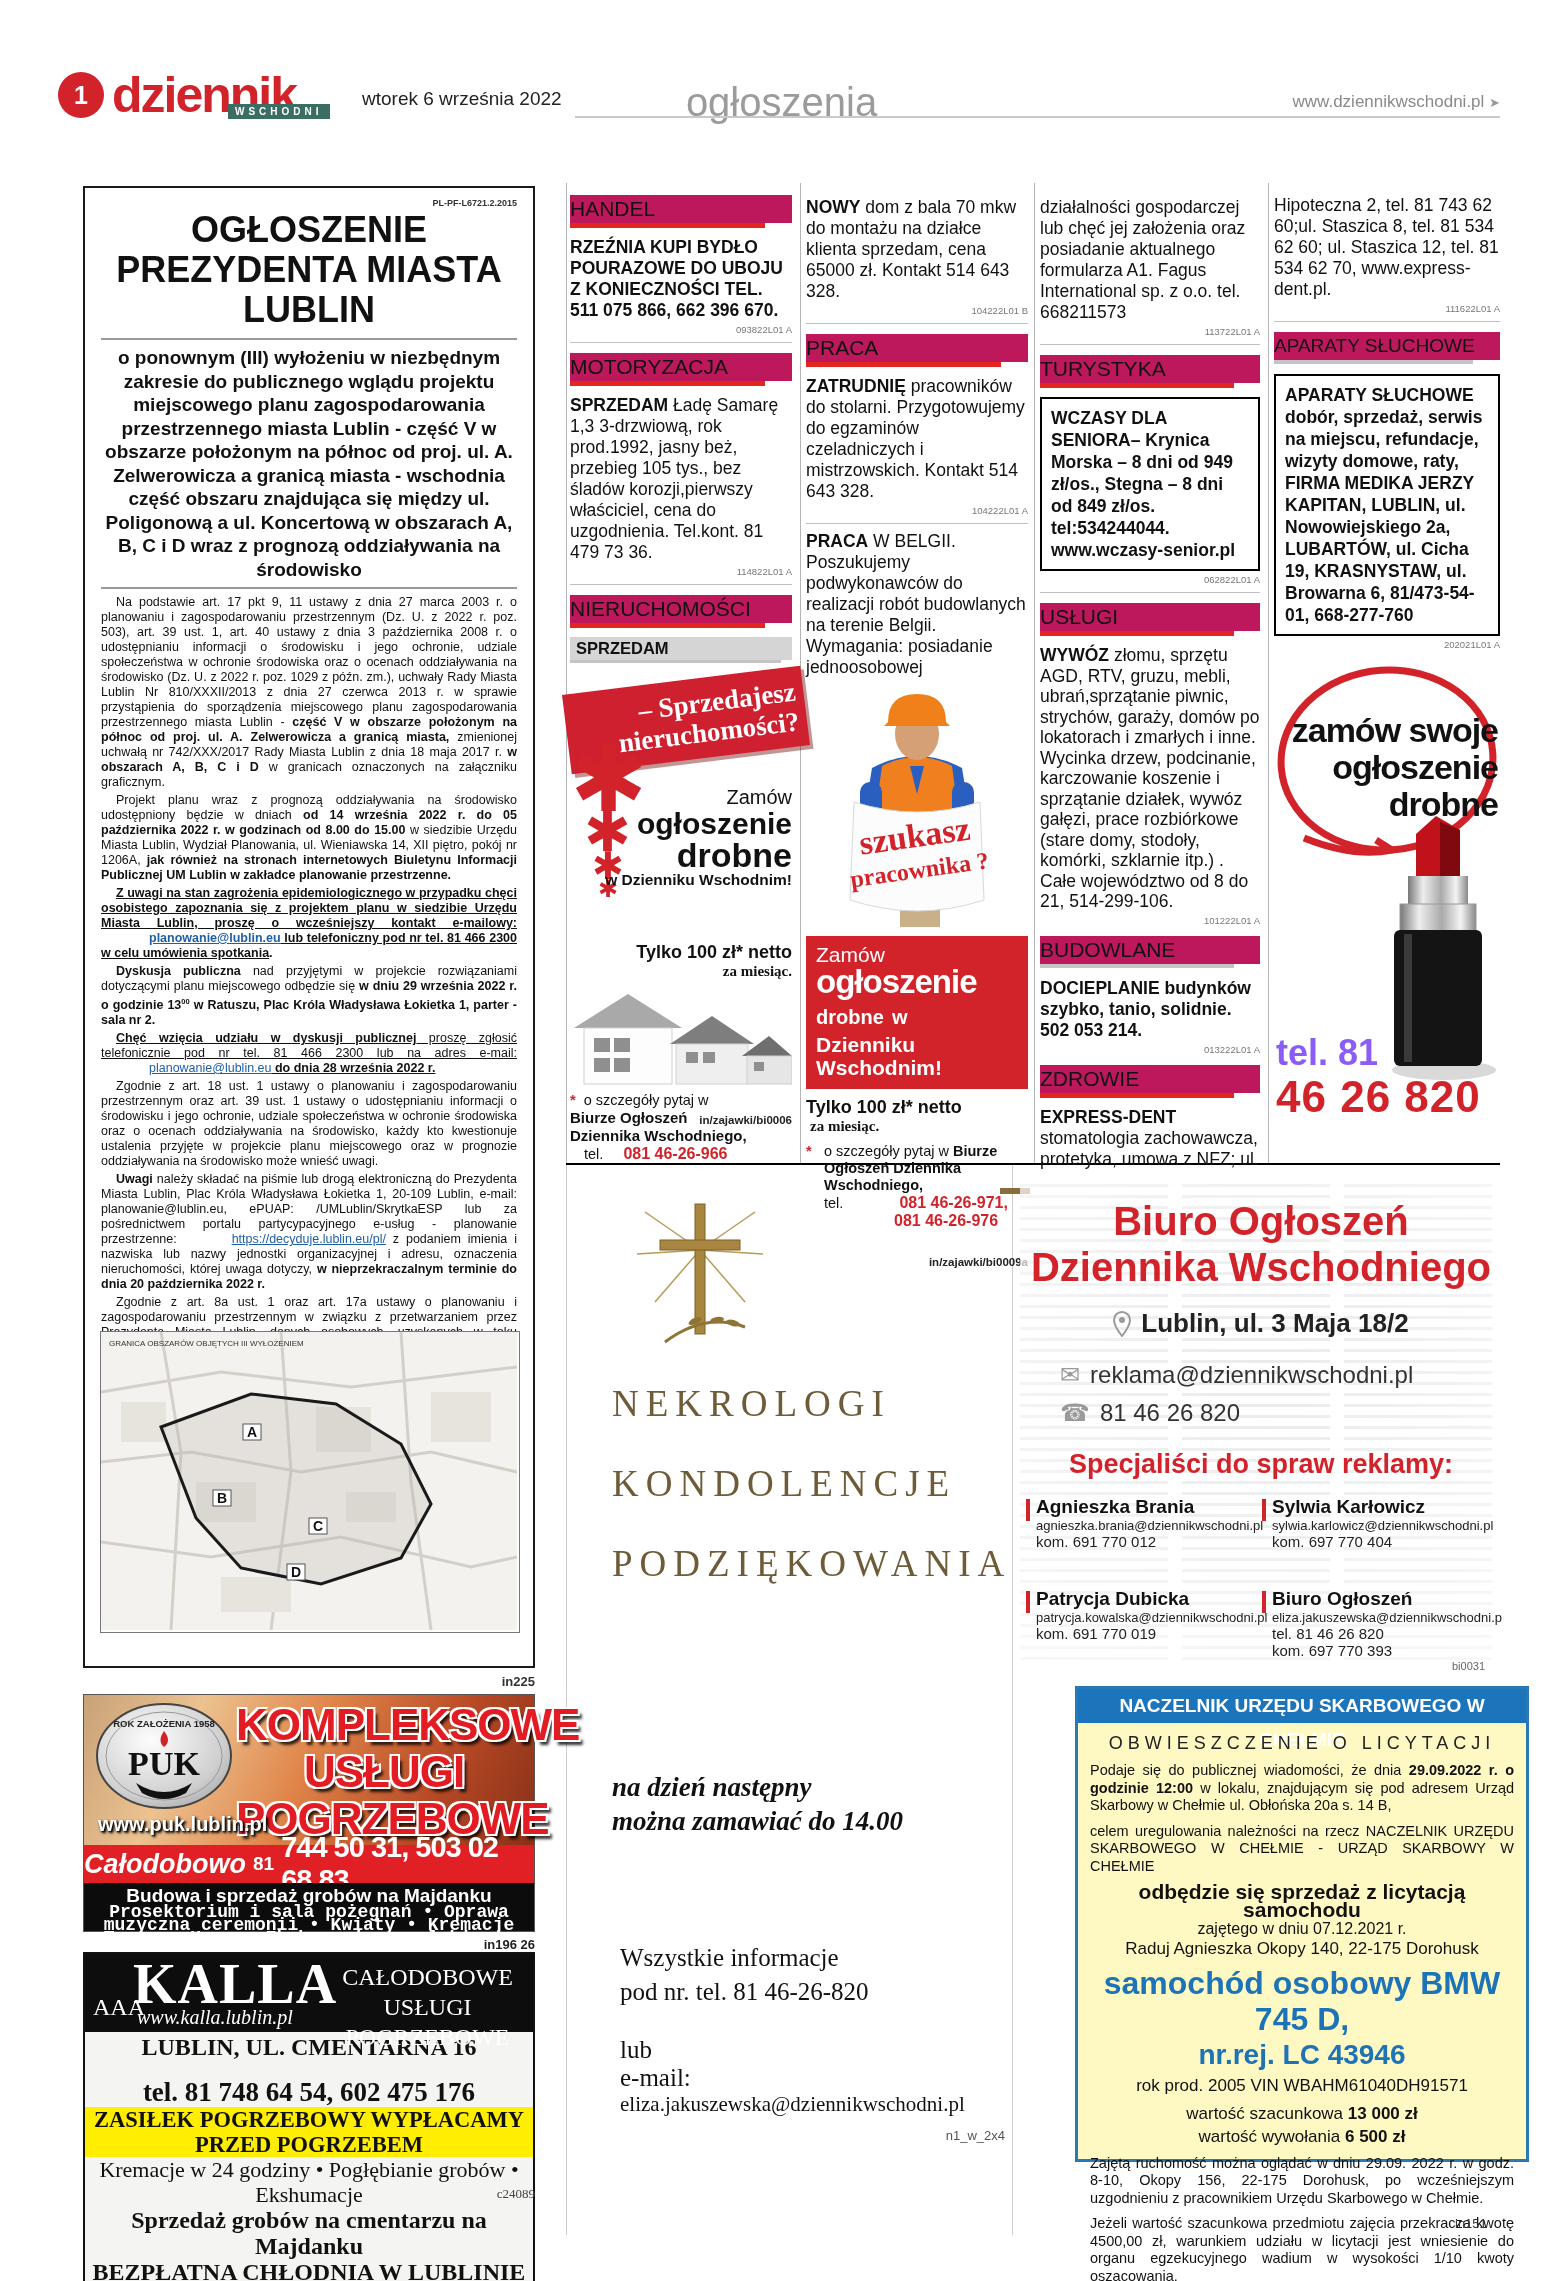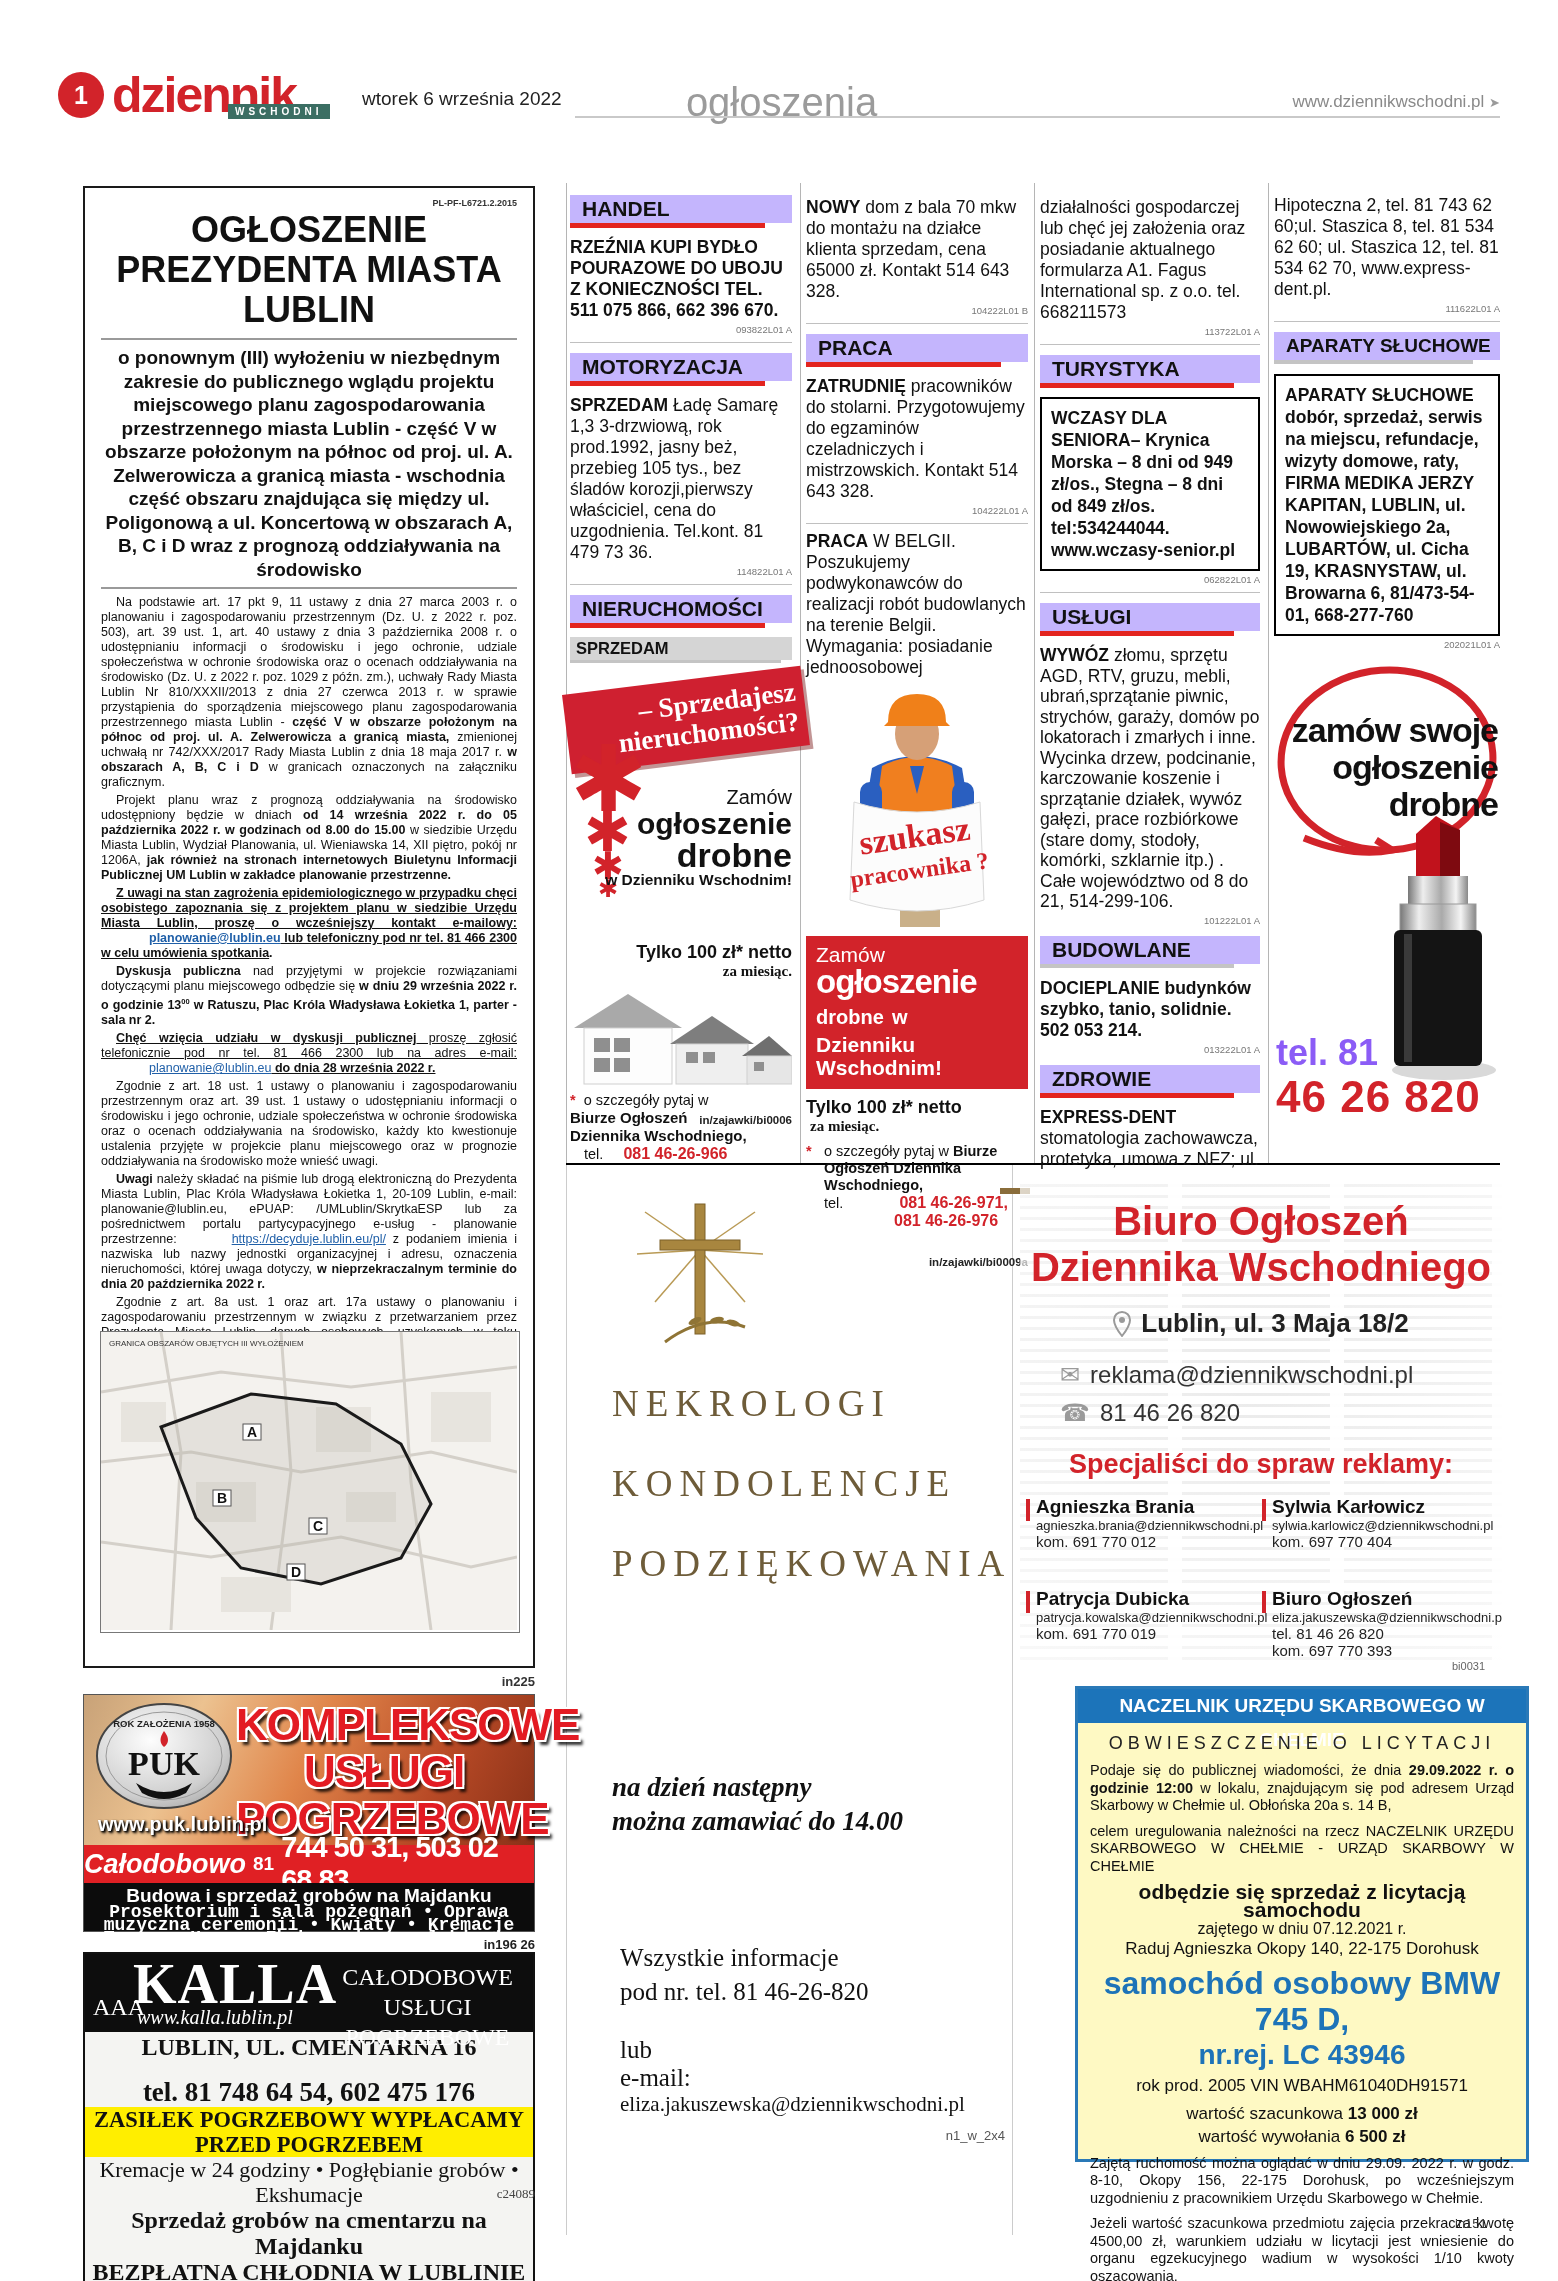--- a/index.html
+++ b/index.html
@@ -13,22 +13,22 @@
   .logobadge{left:228px;top:104px;background:#3b6e63;color:#fff;font-size:10px;letter-spacing:4px;
     padding:2px 7px;font-weight:bold;}
   .hdate{left:362px;top:88px;font-size:19px;color:#222;}
   .hsection{left:549px;top:80px;width:465px;text-align:center;font-size:40px;color:#9b9b9b;}
   .hline{top:116px;height:2px;background:#c9c9c9;}
   .hurl{left:1180px;top:92px;width:320px;text-align:right;font-size:17px;color:#8a8a8a;}
   .hurl .cur{font-size:13px;color:#9a9a9a;}
   
   .vdiv{width:1px;background:#b5b5b5;}
   .blackline{height:2px;background:#000;}
-  .sec{position:relative;background:#c4b5fd;height:28px;line-height:28px;padding-left:12px;
-       font-weight:bold;font-size:21px;margin:10px 0 14px;}
+  .sec{position:relative;background:#be185d;height:28px;line-height:28px;padding-left:0;
+       font-weight:normal;font-size:21px;margin:10px 0 14px;}
   .sec::after{content:"";position:absolute;left:0;top:100%;height:5px;width:88%;background:#e3241f;}
   .sec.g::after{background:#c4c4c4;height:4px;}
   .subsec{position:relative;background:#d5d5d5;height:23px;line-height:23px;padding-left:6px;
        font-weight:bold;font-size:16.5px;margin:10px 0 10px;}
   .subsec::after{content:"";position:absolute;left:0;top:100%;height:3px;width:95%;background:#c4c4c4;}
   .ad{font-size:17.5px;line-height:21px;margin:0;}
   .ad b{font-weight:bold;}
   .ad.ball{font-weight:bold;}
   .adcode{display:block;text-align:right;font-size:9.5px;color:#777;margin-top:3px;}
   .adhr{border:none;border-top:1px solid #c0c0c0;margin:7px 0;}

